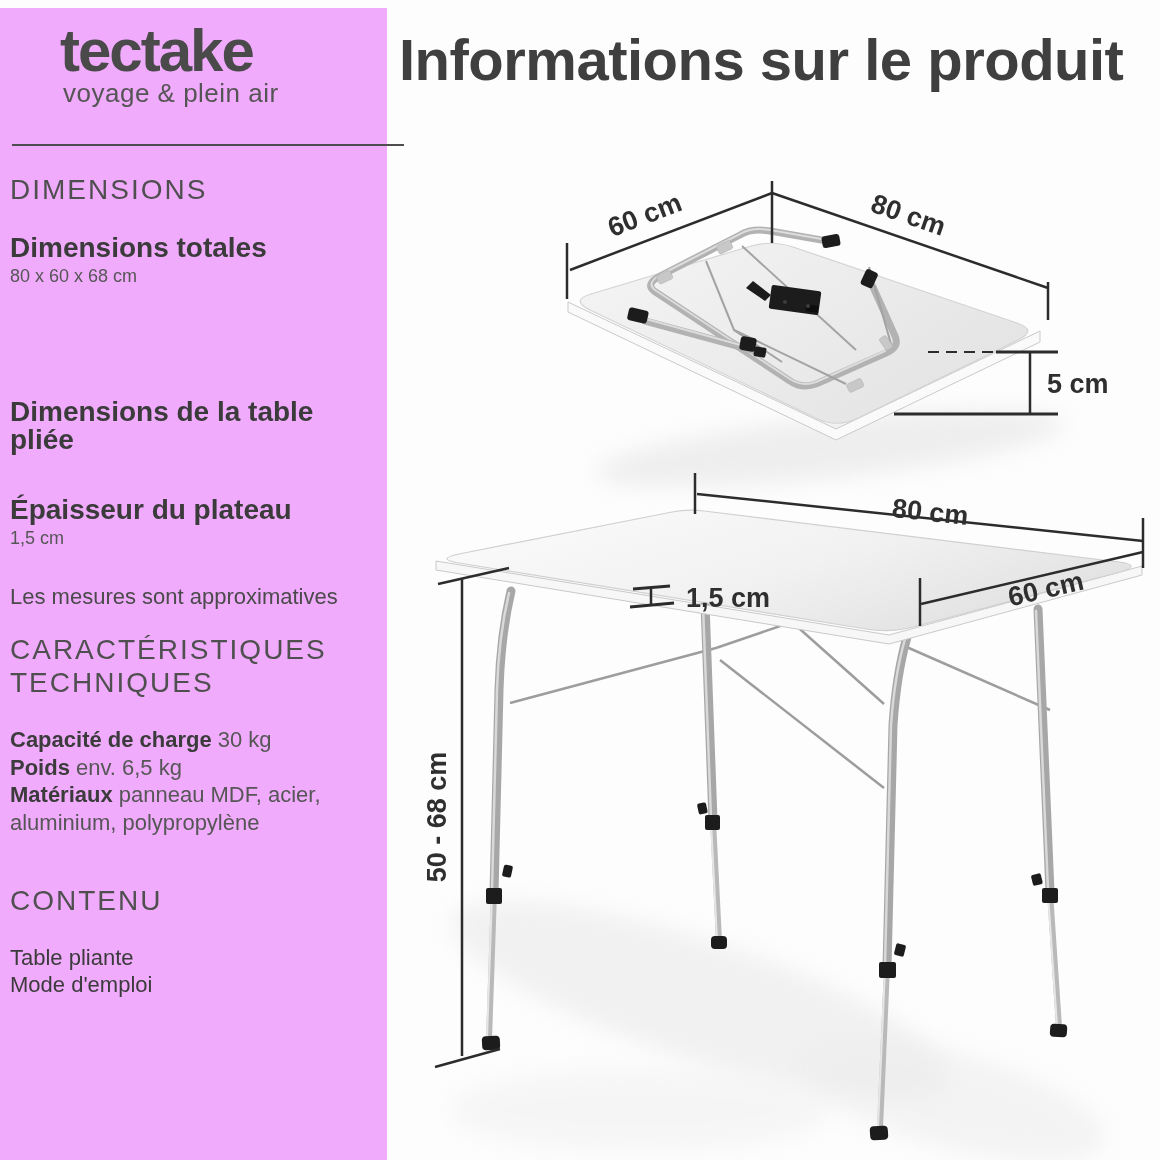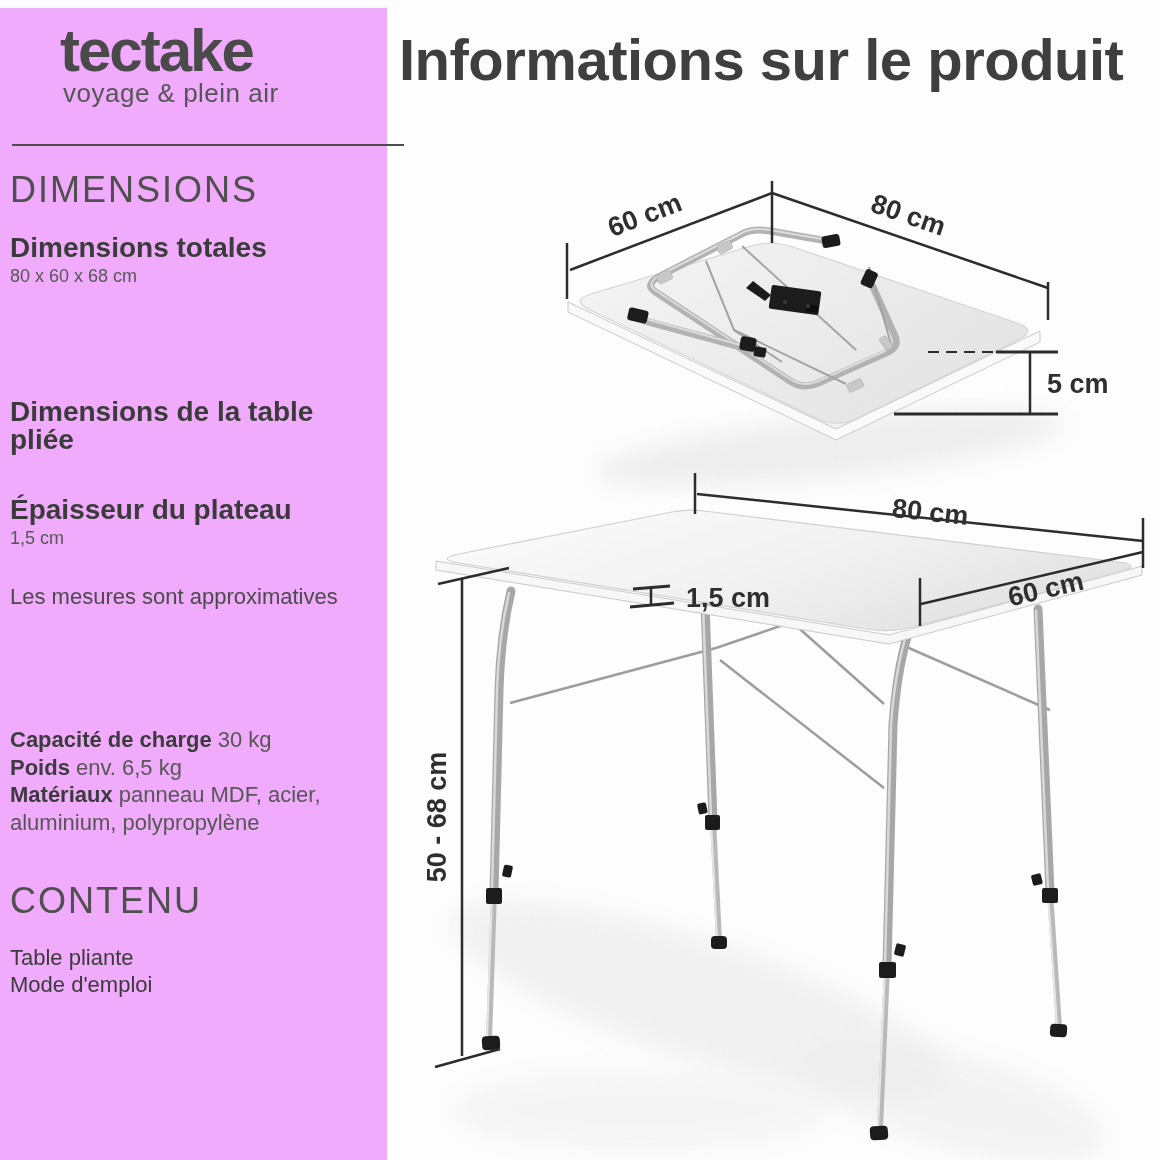--- a/index.html
+++ b/index.html
@@ -24,21 +24,21 @@
   .logo-tagline{
     position:absolute;left:63px;top:70px;
     font-size:26px;font-weight:400;color:#555;letter-spacing:0.5px;
   }
   .divider{
     position:absolute;left:12px;top:136px;width:392px;height:2px;
     background:#4d4d4d;border:none;margin:0;
   }
   .side-heading{
     position:absolute;left:10px;margin:0;
-    font-size:36px;font-weight:400;letter-spacing:2px;color:#4f4f4f;
+    font-size:28px;font-weight:400;letter-spacing:2px;color:#4f4f4f;
     width:372px;line-height:33px;
   }
   .h-dimensions{top:165px;}
   .h-technical{top:625px;}
   .h-contents{top:876px;}
   .dim-item{position:absolute;left:10px;width:370px;line-height:28px;}
   .dim-item .lbl{font-size:28px;font-weight:700;color:#3b3b3b;}
   .dim-item .val{font-size:18px;font-weight:400;color:#565656;}
   .item-0{top:226px;}.item-1{top:308px;}.item-2{top:390px;}.item-3{top:488px;}
   .side-note{
@@ -237,20 +237,21 @@
     <div class="dim-item item-2">
       <div class="lbl">Dimensions de la table pliée</div>
     </div>
     <div class="dim-item item-3">
       <div class="lbl">Épaisseur du plateau</div>
       <div class="val">1,5 cm</div>
     </div>
 
     <p class="side-note">Les mesures sont approximatives</p>
 
+    <h2 class="side-heading h-technical">CARACTÉRISTIQUES TECHNIQUES</h2>
 
     <div class="spec-block">
       <div><span class="spec-label">Capacité de charge</span><span class="spec-value">30 kg</span></div>
       <div><span class="spec-label">Poids</span><span class="spec-value">env. 6,5 kg</span></div>
       <div><span class="spec-label">Matériaux</span><span class="spec-value">panneau MDF, acier, aluminium, polypropylène</span></div>
     </div>
 
     <h2 class="side-heading h-contents">CONTENU</h2>
 
     <div class="content-block">

